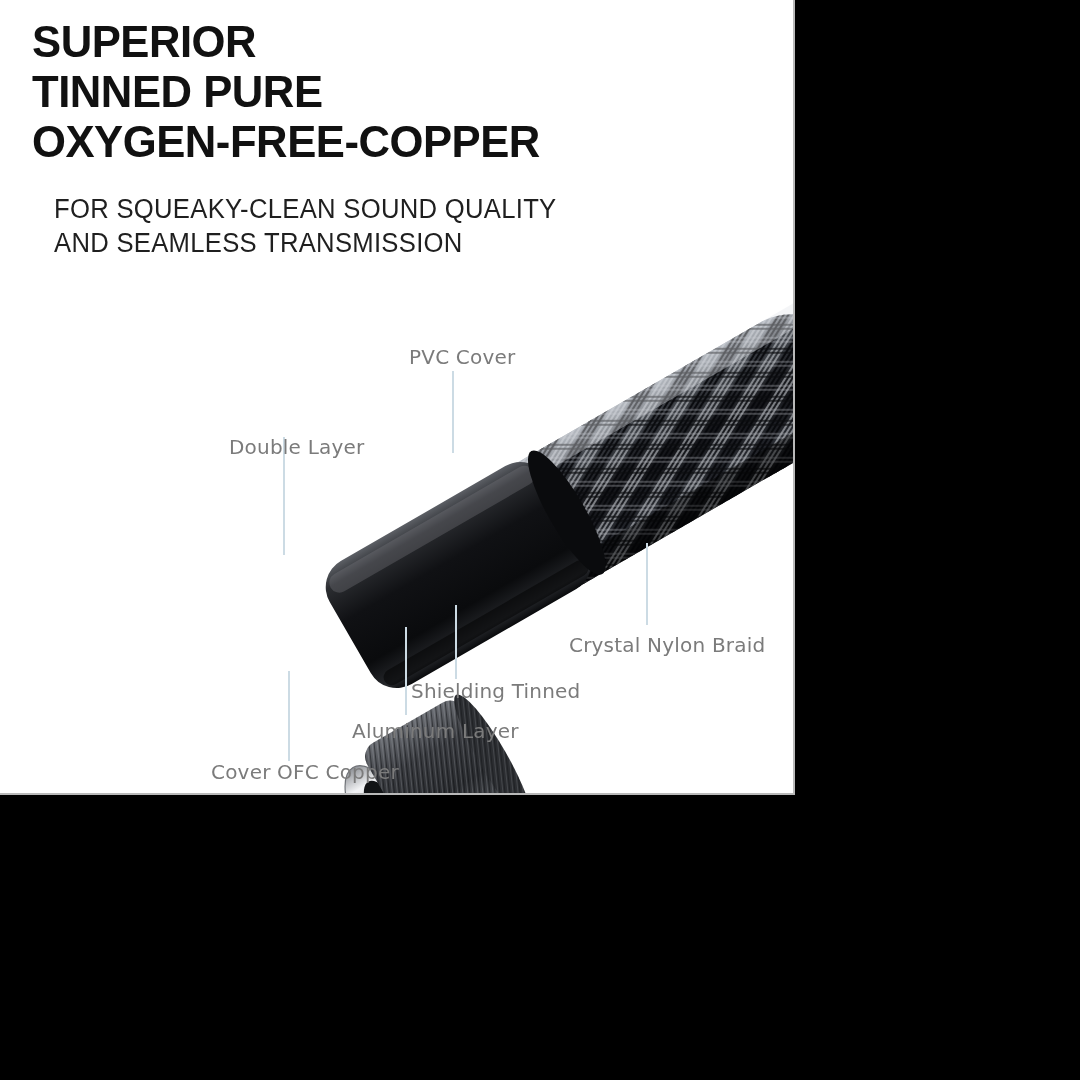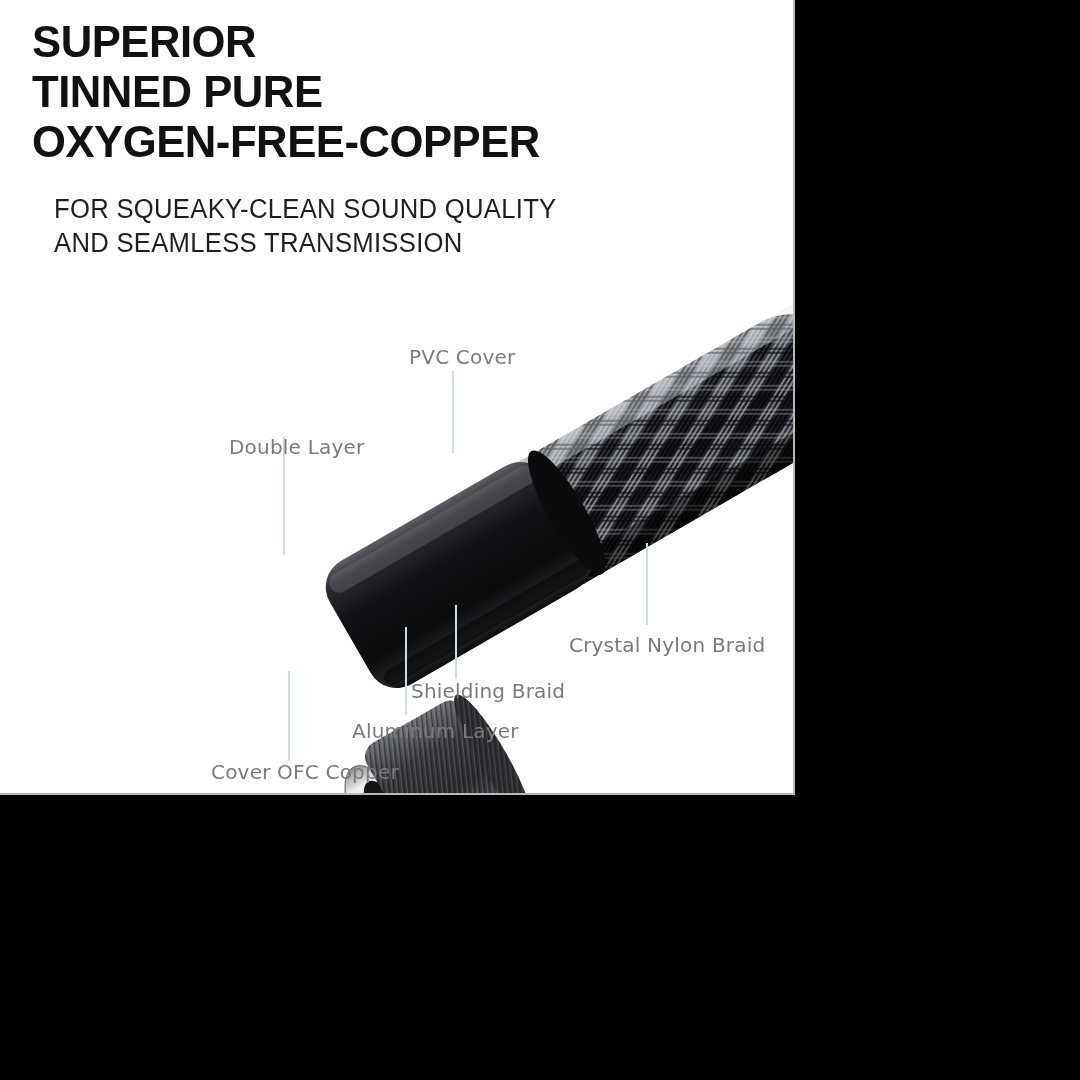--- a/index.html
+++ b/index.html
@@ -305,19 +305,19 @@
       <div class="leader" style="left:283px; top:162px; height:118px;"></div>
       <div class="leader" style="left:452px; top:96px;  height:82px;"></div>
       <div class="leader" style="left:646px; top:268px; height:82px;"></div>
       <div class="leader" style="left:455px; top:330px; height:74px;"></div>
       <div class="leader" style="left:405px; top:352px; height:88px;"></div>
       <div class="leader" style="left:288px; top:396px; height:90px;"></div>
 
       <div class="callout" style="left:229px; top:136px;margin-top:24px;">Double Layer</div>
       <div class="callout" style="left:409px; top:70px;">PVC Cover</div>
       <div class="callout" style="left:569px; top:358px;text-align:center;">Crystal Nylon Braid</div>
-      <div class="callout" style="left:411px; top:404px;">Shielding Braid</div>
+      <div class="callout" style="left:411px; top:404px;">Shielding Tinned</div>
       <div class="callout" style="left:352px; top:444px;">Aluminum Layer</div>
       <div class="callout" style="left:211px; top:485px;">Cover OFC Copper</div>
 
     </div>
   </div>
 </div>
 
 </body></html>

